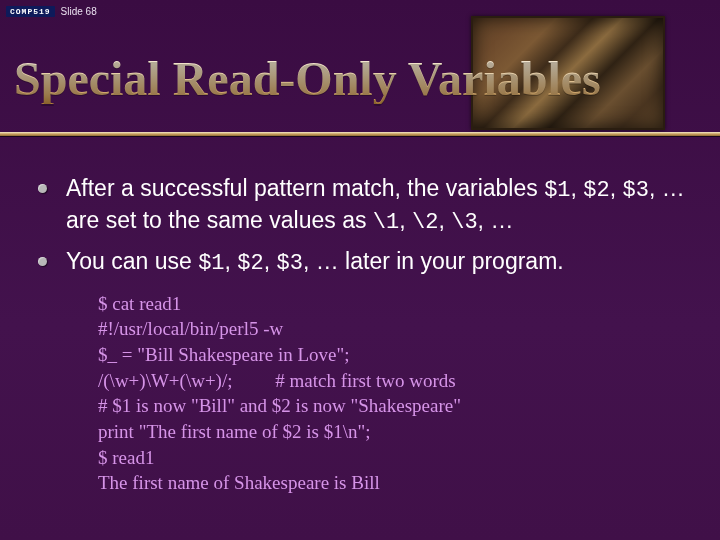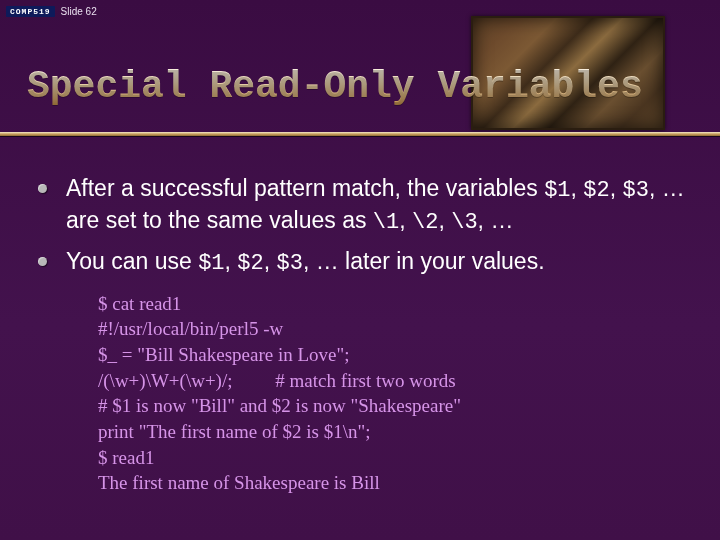--- a/index.html
+++ b/index.html
@@ -57,30 +57,30 @@
     box-shadow: inset 0 0 18px rgba(0,0,0,0.7), 0 0 4px rgba(0,0,0,0.6);
   }
   .title-wrap {
     position: absolute;
     top: 50px;
     left: 8px;
     right: 8px;
     padding-left: 2px;
   }
   .title {
-    font-family: Liberation Mono, monospace;
-    font-size: 38px;
+    font-family: Liberation Serif, serif;
+    font-size: 48px;
     line-height: 1.05;
     color: #ead8c0;
     background: linear-gradient(180deg, #fbf3e5 0%, #e6cfa9 40%, #cfa468 80%, #b8843a 100%);
     -webkit-background-clip: text;
     -webkit-text-fill-color: transparent;
     background-clip: text;
     text-shadow: 0 1px 0 rgba(0,0,0,0.25);
-    margin: 17px;
+    margin: 4px;
   }
   .title-rule {
     position: absolute;
     left: 0;
     right: 0;
     top: 132px;
     height: 4px;
     background: linear-gradient(180deg, #f6e9cd 0%, #c9a35f 50%, #8e6a34 100%);
     box-shadow: 0 1px 0 rgba(0,0,0,0.6);
   }
@@ -128,38 +128,38 @@
     white-space: pre;
   }
 </style>
 </head>
 <body>
 
 <div class="slide">
 
   <div class="top-strip">
     <span class="logo">COMP519</span>
-    <span class="slide-label">Slide 62</span>
+    <span class="slide-label">Slide 68</span>
   </div>
 
   <div class="painting"></div>
 
   <div class="title-wrap">
     <h1 class="title">Special Read-Only Variables</h1>
   </div>
 
   <div class="title-rule"></div>
 
   <div class="body">
     <ul class="bullets">
       <li>
         <span>After a successful pattern match, the variables </span><span class="code-inline">$1</span><span>, </span><span class="code-inline">$2</span><span>, </span><span class="code-inline">$3</span><span>, … are set to the same values as </span><span class="code-inline">\1</span><span>, </span><span class="code-inline">\2</span><span>, </span><span class="code-inline">\3</span><span>, …</span>
       </li>
       <li>
-        <span>You can use </span><span class="code-inline">$1</span><span>, </span><span class="code-inline">$2</span><span>, </span><span class="code-inline">$3</span><span>, … later in your values.</span>
+        <span>You can use </span><span class="code-inline">$1</span><span>, </span><span class="code-inline">$2</span><span>, </span><span class="code-inline">$3</span><span>, … later in your program.</span>
       </li>
     </ul>
 
     <div class="code-block">$ cat read1
 #!/usr/local/bin/perl5 -w
 $_ = "Bill Shakespeare in Love";
 /(\w+)\W+(\w+)/;         # match first two words
 # $1 is now "Bill" and $2 is now "Shakespeare"
 print "The first name of $2 is $1\n";
 $ read1

